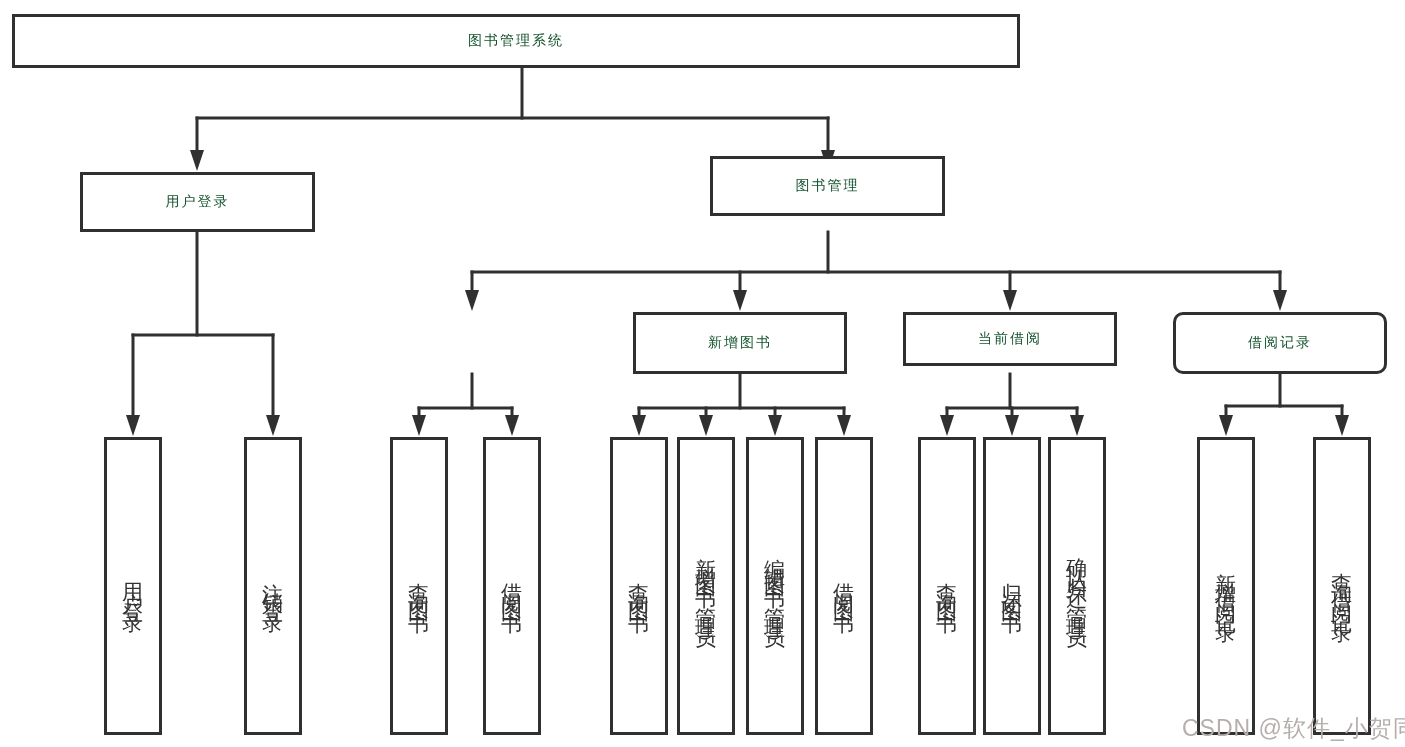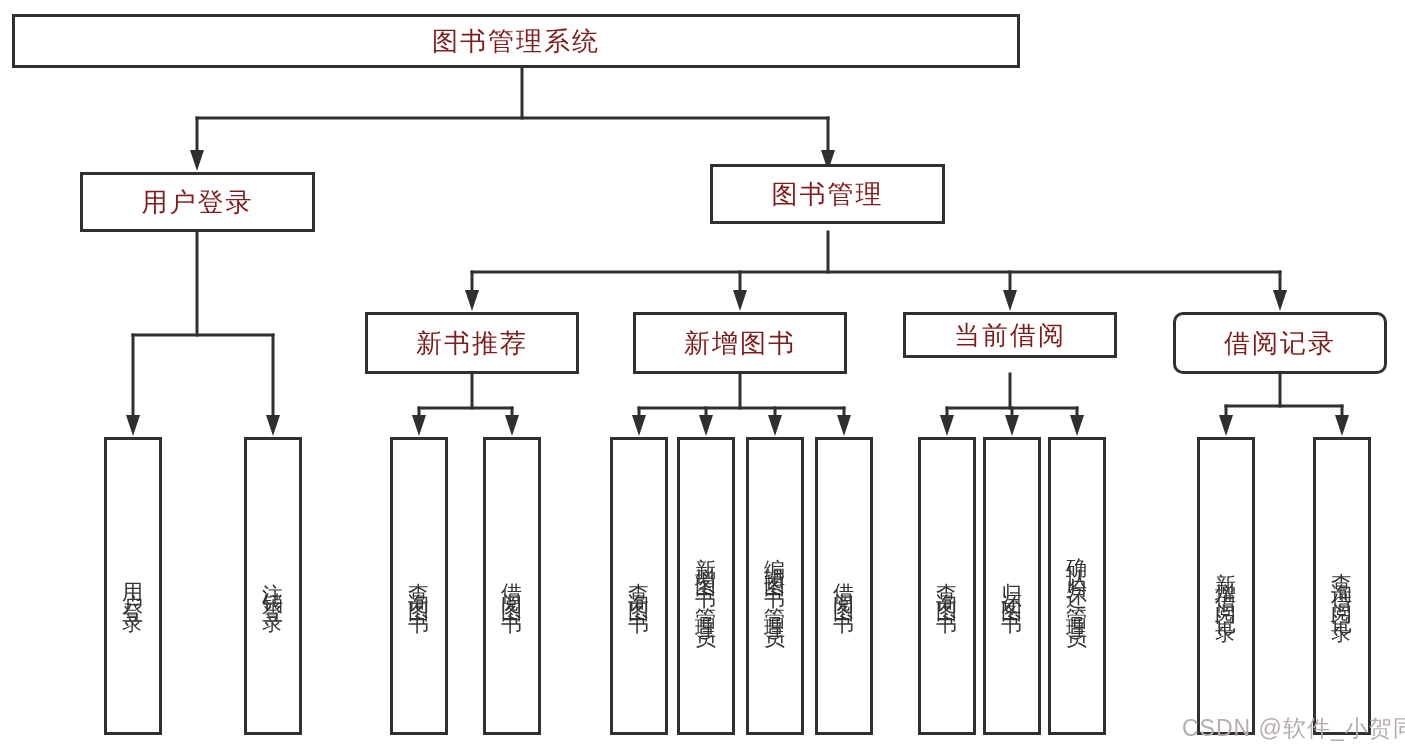--- a/index.html
+++ b/index.html
@@ -18,23 +18,23 @@
     width: 1405px; height: 747px;
   }
   .hbox {
     position: absolute;
     box-sizing: border-box;
     border: 3px solid #303030;
     background: #ffffff;
     display: flex;
     align-items: center;
     justify-content: center;
-    font-size: 26px;
+    font-size: 14px;
     letter-spacing: 2px;
-    color: #7f1d1d;
+    color: #14532d;
   }
   .vbox {
     position: absolute;
     box-sizing: border-box;
     border: 3px solid #303030;
     background: #ffffff;
     display: flex;
     align-items: center;
     justify-content: center;
     overflow: hidden;
@@ -132,31 +132,28 @@
     </g>
   </svg>
 
   <div class="hbox" style="left:12px; top:14px; width:1008px; height:54px;">
     <span>图书管理系统</span>
   </div>
 
   <div class="hbox" style="left:80px; top:172px; width:235px; height:60px;">
     <span>用户登录</span>
   </div>
-  <div class="hbox" style="left:710px; top:164px; width:235px; height:60px;justify-content:center;">
+  <div class="hbox" style="left:710px; top:156px; width:235px; height:60px;justify-content:center;">
     <span>图书管理</span>
   </div>
 
-  <div class="hbox" style="left:365px; top:312px; width:214px; height:62px;">
-    <span>新书推荐</span>
-  </div>
   <div class="hbox" style="left:633px; top:312px; width:214px; height:62px;">
     <span>新增图书</span>
   </div>
-  <div class="hbox" style="left:903px; top:312px; width:214px; height:46px;">
+  <div class="hbox" style="left:903px; top:312px; width:214px; height:54px;">
     <span>当前借阅</span>
   </div>
   <div class="hbox" style="left:1173px; top:312px; width:214px; height:62px;border-radius:10px;">
     <span>借阅记录</span>
   </div>
 
   <div class="vbox" style="left:104px;">
     <span class="vtext">用户登录</span>
   </div>
   <div class="vbox" style="left:244px;">

